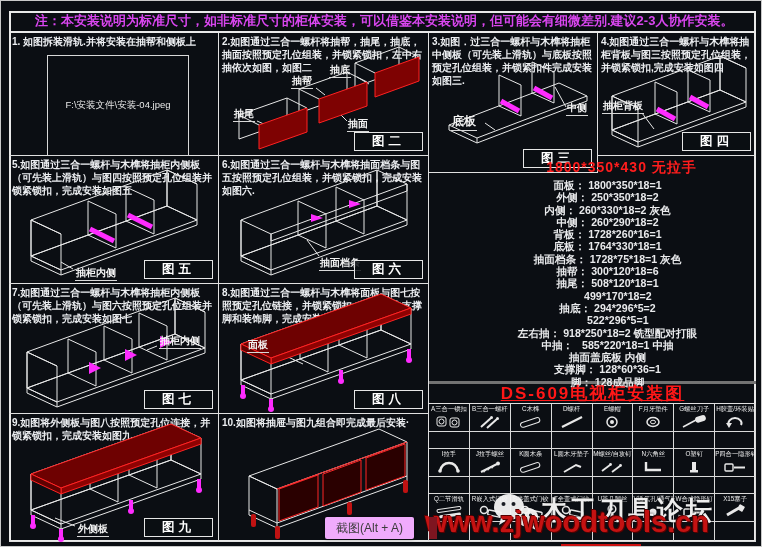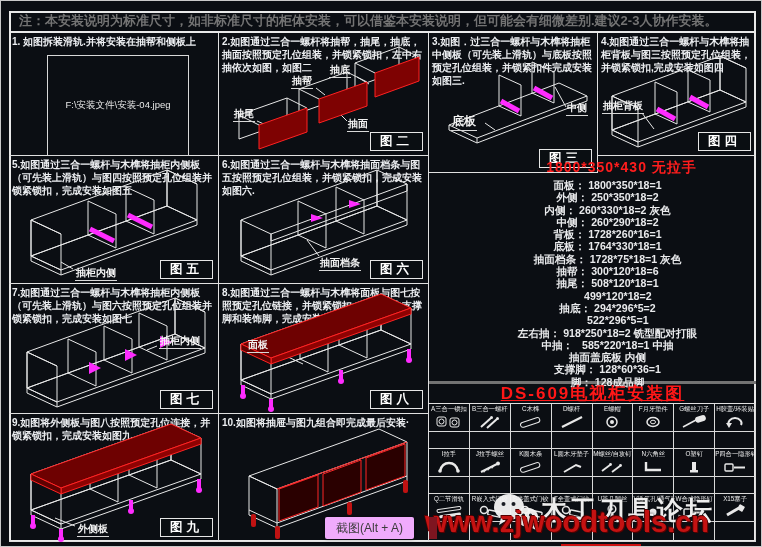--- a/index.html
+++ b/index.html
@@ -1,28 +1,28 @@
 <!DOCTYPE html>
 <html><head>
 <meta charset="utf-8">
 <style>
   html,body{margin:0;padding:0;background:#20242b;}
   #page{position:relative;width:762px;height:547px;background:#0b0e13;overflow:hidden;
         font-family:"Liberation Sans",sans-serif;border:1px solid #c9c9c9;box-sizing:border-box;}
   #frame{position:absolute;left:8px;top:10px;width:747px;height:531px;border:2px solid #e9e9e9;box-sizing:border-box;}
   #banner{position:absolute;left:8px;top:10px;width:747px;height:22px;border-bottom:2px solid #e9e9e9;
-          box-sizing:border-box;color:#737373;font-size:13px;font-weight:700;line-height:20px;
-          padding-left:10px;white-space:nowrap;overflow:hidden;}
+          box-sizing:border-box;color:#d946ef;font-size:13px;font-weight:700;line-height:20px;
+          padding-left:26px;white-space:nowrap;overflow:hidden;}
   .panel{position:absolute;box-sizing:border-box;border-right:1px solid #e0e0e0;border-bottom:1px solid #e0e0e0;}
   .no-r{border-right:none;}
   .ptext{position:absolute;top:2px;left:3px;right:2px;color:#eceef1;font-size:10px;line-height:1.3;font-weight:600;}
   .plabel{position:absolute;color:#f2f2f2;font-size:10px;font-weight:600;border-bottom:1px solid #d8d8d8;
           padding:0 1px 0 1px;white-space:nowrap;}
   .fig{position:absolute;right:5px;bottom:4px;color:#fff;font-size:12.5px;font-weight:700;
-       border:1px solid #e6e6e6;padding:0 9px;letter-spacing:4px;background:rgba(11,14,19,.85);margin-top:24px;}
+       border:1px solid #e6e6e6;padding:0 17px;letter-spacing:4px;background:rgba(11,14,19,.85);margin-top:24px;}
   .dsvg{position:absolute;left:0;top:0;}
   .dsvg *{vector-effect:non-scaling-stroke;}
   #img-placeholder{position:absolute;left:38px;top:22px;width:140px;height:99px;border:1px solid #d8d8d8;
           display:flex;align-items:center;justify-content:center;}
   #img-path{color:#e8e8e8;font-size:9.5px;white-space:nowrap;}
   #spec{position:absolute;left:428px;top:155px;width:327px;height:228px;box-sizing:border-box;border-bottom:3px solid #737373;color:#e9eaec;text-align:center;}
   #spec-title{color:#ff1d1d;font-size:14px;font-weight:800;letter-spacing:1px;margin:3px 0 2px 58px;white-space:nowrap;}
   .spec-line{white-space:pre;font-size:10.6px;font-weight:600;line-height:12.3px;margin-left:30px;}
   #title-bar{position:absolute;left:428px;top:383px;width:327px;height:20px;box-sizing:border-box;
              border-bottom:1px solid #e0e0e0;text-align:center;}
@@ -341,21 +341,21 @@
     <div id="spec-lines">
         <div class="spec-line">面板： 1800*350*18=1</div>
         <div class="spec-line">外侧： 250*350*18=2</div>
         <div class="spec-line">内侧： 260*330*18=2 灰色</div>
         <div class="spec-line">中侧： 260*290*18=2</div>
         <div class="spec-line">背板： 1728*260*16=1</div>
         <div class="spec-line">底板： 1764*330*18=1</div>
         <div class="spec-line">抽面档条： 1728*75*18=1 灰色</div>
         <div class="spec-line">抽帮： 300*120*18=6</div>
         <div class="spec-line">抽尾： 508*120*18=1</div>
-        <div class="spec-line">       499*120*18=2</div>
+        <div class="spec-line">       499*170*18=2</div>
         <div class="spec-line">抽底： 294*296*5=2</div>
         <div class="spec-line">       522*296*5=1</div>
         <div class="spec-line">左右抽： 918*250*18=2 铣型配对打眼</div>
         <div class="spec-line">中抽：   585*220*18=1 中抽</div>
         <div class="spec-line">抽面盖底板 内侧</div>
         <div class="spec-line">支撑脚： 128*60*36=1</div>
         <div class="spec-line">脚： 128成品脚</div>
       </div>
   </div>
 

